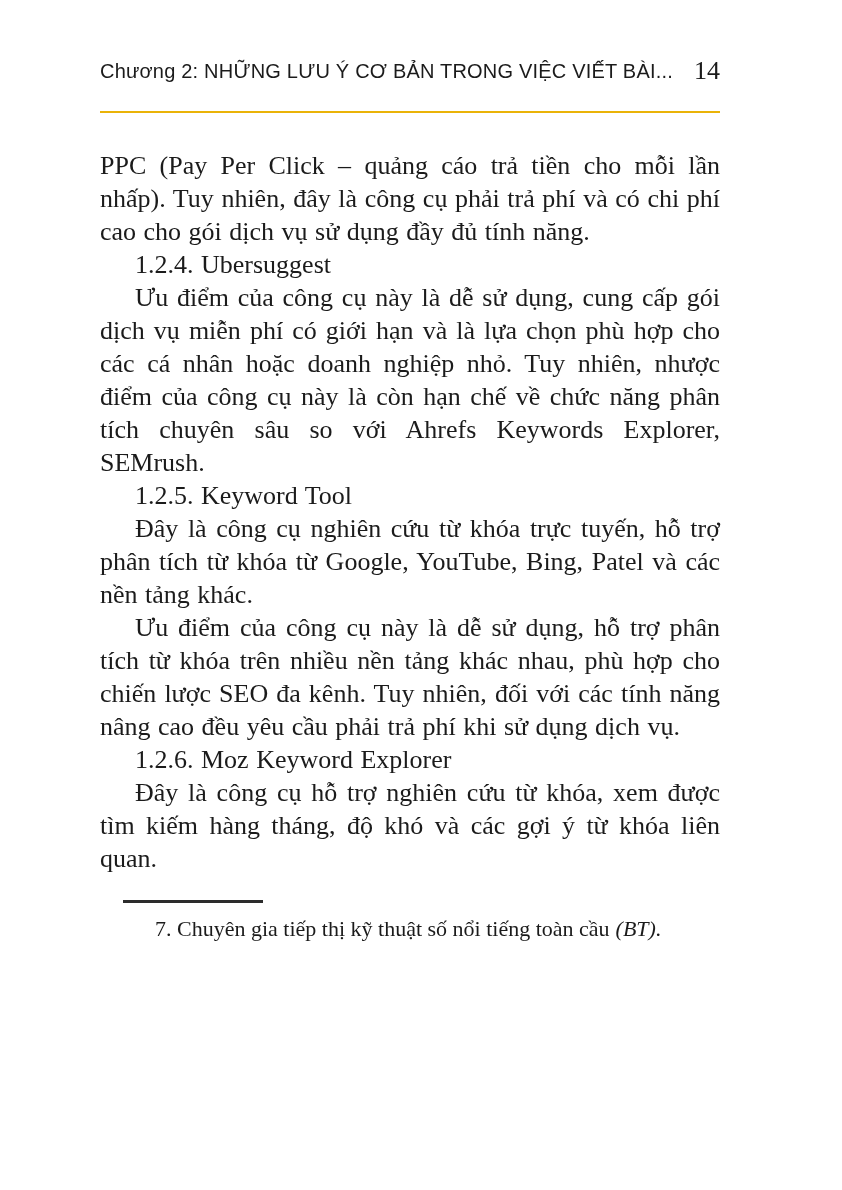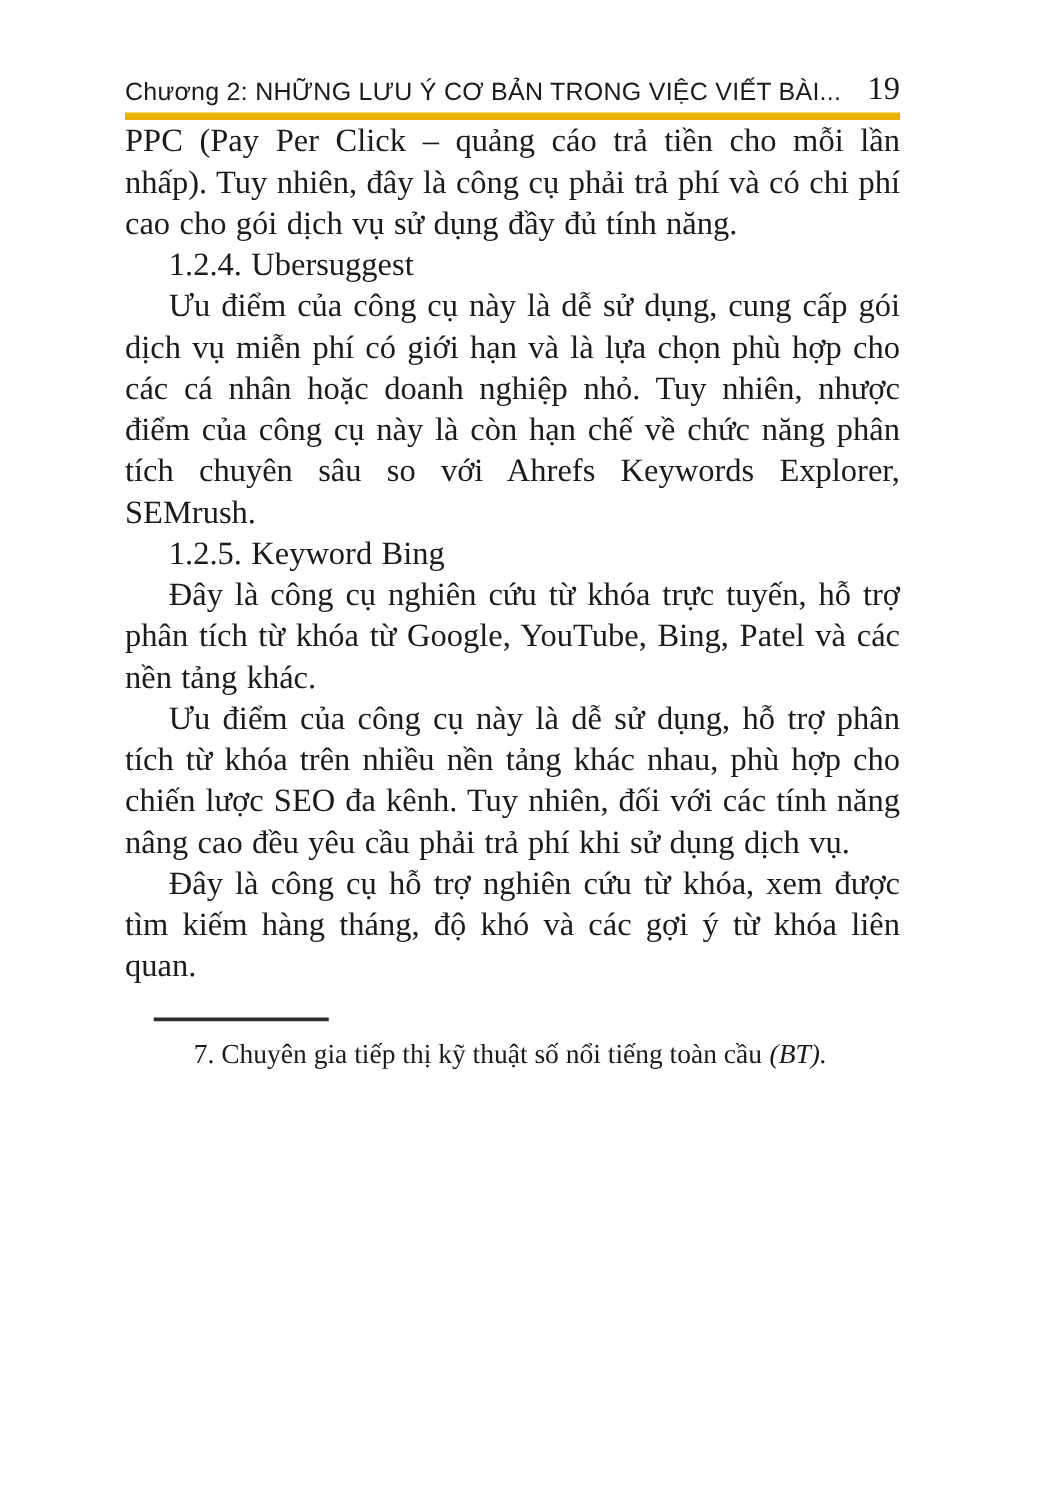--- a/index.html
+++ b/index.html
@@ -15,35 +15,36 @@
     background: #ffffff;
     margin: 0 auto;
     overflow: hidden;
   }
   .margins {
     padding: 56px 122px 0 100px;
   }
   .page-header {
     display: flex;
     justify-content: space-between;
-    align-items: flex-end;
-    border-bottom: 6px solid #eab308;
-    padding-bottom: 4px;
+    align-items: center;
+    border-bottom: 2px solid #eab308;
+    padding-bottom: 25px;
   }
   .chapter-title {
     font-family: "Liberation Sans", "DejaVu Sans", sans-serif;
     font-size: 20px;
     letter-spacing: 0.2px;
     white-space: nowrap;
   }
   .page-number {
     font-family: "Liberation Serif", "DejaVu Serif", serif;
     font-size: 26px;
   }
   main.body-text {
+    margin-top: 36px;
   }
   .body-text p {
     font-size: 26px;
     line-height: 33px;
     text-align: justify;
     word-spacing: 1px;
   }
   .body-text p.indent { text-indent: 35px; }
   .body-text p.heading {
     text-indent: 35px;
@@ -67,37 +68,38 @@
   }
 </style>
 </head>
 <body>
 
 <div class="page">
   <div class="margins">
 
     <header class="page-header">
       <span class="chapter-title">Chương 2: NHỮNG LƯU Ý CƠ BẢN TRONG VIỆC VIẾT BÀI...</span>
-      <span class="page-number">19</span>
+      <span class="page-number">14</span>
     </header>
 
     <main class="body-text">
       <p class="no-indent">PPC (Pay Per Click – quảng cáo trả tiền cho mỗi lần nhấp). Tuy nhiên, đây là công cụ phải trả phí và có chi phí cao cho gói dịch vụ sử dụng đầy đủ tính năng.</p>
 
       <p class="heading">1.2.4. Ubersuggest</p>
 
 
       <p class="indent">Ưu điểm của công cụ này là dễ sử dụng, cung cấp gói dịch vụ miễn phí có giới hạn và là lựa chọn phù hợp cho các cá nhân hoặc doanh nghiệp nhỏ. Tuy nhiên, nhược điểm của công cụ này là còn hạn chế về chức năng phân tích chuyên sâu so với Ahrefs Keywords Explorer, SEMrush.</p>
 
-      <p class="heading">1.2.5. Keyword Bing</p>
+      <p class="heading">1.2.5. Keyword Tool</p>
 
       <p class="indent">Đây là công cụ nghiên cứu từ khóa trực tuyến, hỗ trợ phân tích từ khóa từ Google, YouTube, Bing, Patel và các nền tảng khác.</p>
 
       <p class="indent">Ưu điểm của công cụ này là dễ sử dụng, hỗ trợ phân tích từ khóa trên nhiều nền tảng khác nhau, phù hợp cho chiến lược SEO đa kênh. Tuy nhiên, đối với các tính năng nâng cao đều yêu cầu phải trả phí khi sử dụng dịch vụ.</p>
 
+      <p class="heading">1.2.6. Moz Keyword Explorer</p>
 
       <p class="indent">Đây là công cụ hỗ trợ nghiên cứu từ khóa, xem được tìm kiếm hàng tháng, độ khó và các gợi ý từ khóa liên quan.</p>
     </main>
 
     <footer>
       <hr class="footnote-sep">
       <p class="footnote">
         <span>7. Chuyên gia tiếp thị kỹ thuật số nổi tiếng toàn cầu</span><span class="attribution">(BT).</span>
       </p>
     </footer>

